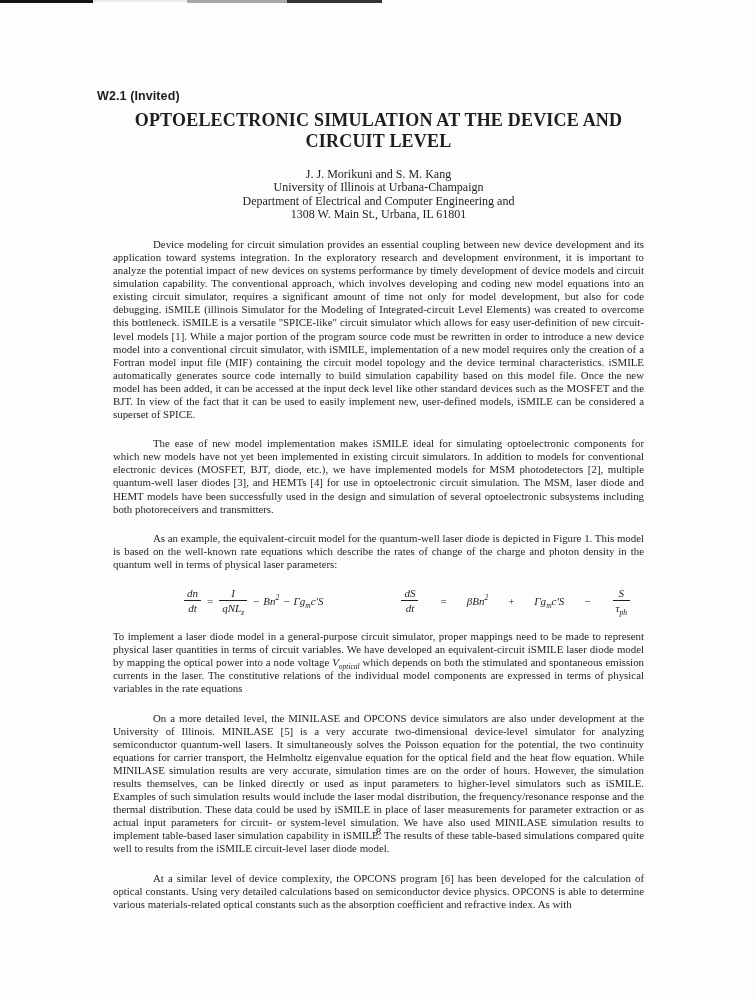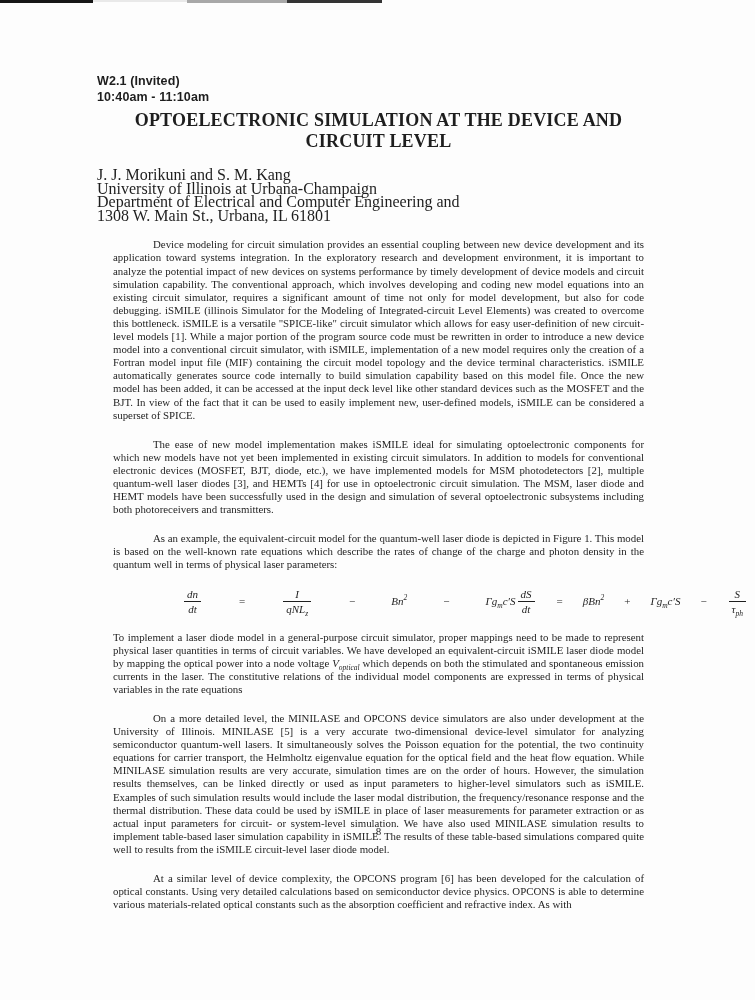--- a/index.html
+++ b/index.html
@@ -10,50 +10,50 @@
     font-family:"Liberation Serif", serif;
     color:#1e1e1e;
     overflow:hidden;
   }
   .scan-bar { position:absolute; top:0; }
   .scan-bar.b1 { left:0;   width:93px;  height:3px; background:#161616; }
   .scan-bar.b2 { left:93px; width:94px;  height:2px; background:#e9e9e9; }
   .scan-bar.b3 { left:187px;width:100px; height:3px; background:#a8a8a8; }
   .scan-bar.b4 { left:287px;width:95px;  height:3px; background:#343434; }
 
-  .content { position:absolute; left:97px; top:74px; width:563px; }
+  .content { position:absolute; left:97px; top:89px; width:563px; }
 
   .session-block {
     font-family:"Liberation Sans", sans-serif;
     font-weight:bold; font-size:12.5px; line-height:15.5px;
     letter-spacing:0.1px;
   }
   .paper-title {
     text-align:center; font-weight:bold; font-size:18px;
     margin-top:5px; letter-spacing:0.2px;
   }
   .author-block {
-    text-align:left; font-size:16px; line-height:13.6px;
+    text-align:center; font-size:12px; line-height:13.6px;
     margin-top:16px;
   }
   .body-text {
     margin-top:12px;
     font-size:10.85px; line-height:13.1px;
     text-align:justify;
   }
   .body-text p { margin:16px; text-indent:40px; }
   .body-text p.noindent { text-indent:0; }
 
   .eq-row {
     display:flex; align-items:center;
     margin:7px 0 6px 0;
     font-style:italic; font-size:11px; line-height:12px;
   }
   .eq { display:inline-flex; align-items:center; white-space:nowrap; }
-  .eq-left  { margin-left:85px;gap:32px; }
+  .eq-left  { margin-left:85px; }
   .eq-right { margin-left:auto; margin-right:28px;gap:16px; }
   .frac { display:inline-flex; flex-direction:column; text-align:center; margin:0 2px; }
   .frac .num { display:block; padding:0 3px 1px 3px; border-bottom:1px solid #1e1e1e; }
   .frac .den { display:block; padding:1px 3px 0 3px;text-align:center; }
   .op { margin:0 4px; font-style:normal; }
   .eq sub, .eq sup, .body-text sub { font-size:7.5px; line-height:0; }
 
   .page-number {
     position:absolute; top:825px; left:97px; width:563px;
     text-align:center; font-size:11px;
@@ -66,21 +66,20 @@
 
   <div class="scan-bar b1"></div>
   <div class="scan-bar b2"></div>
   <div class="scan-bar b3"></div>
   <div class="scan-bar b4"></div>
 
   <div class="content">
 
     <div class="session-block">
       <div>W2.1 (Invited)</div>
-      <div>10:40am - 11:10am</div>
     </div>
 
     <div class="paper-title">OPTOELECTRONIC SIMULATION AT THE DEVICE AND CIRCUIT LEVEL</div>
 
     <div class="author-block">
       <div>J. J. Morikuni and S. M. Kang</div>
       <div>University of Illinois at Urbana-Champaign</div>
       <div>Department of Electrical and Computer Engineering and</div>
       <div>1308 W. Main St., Urbana, IL 61801</div>
     </div>

